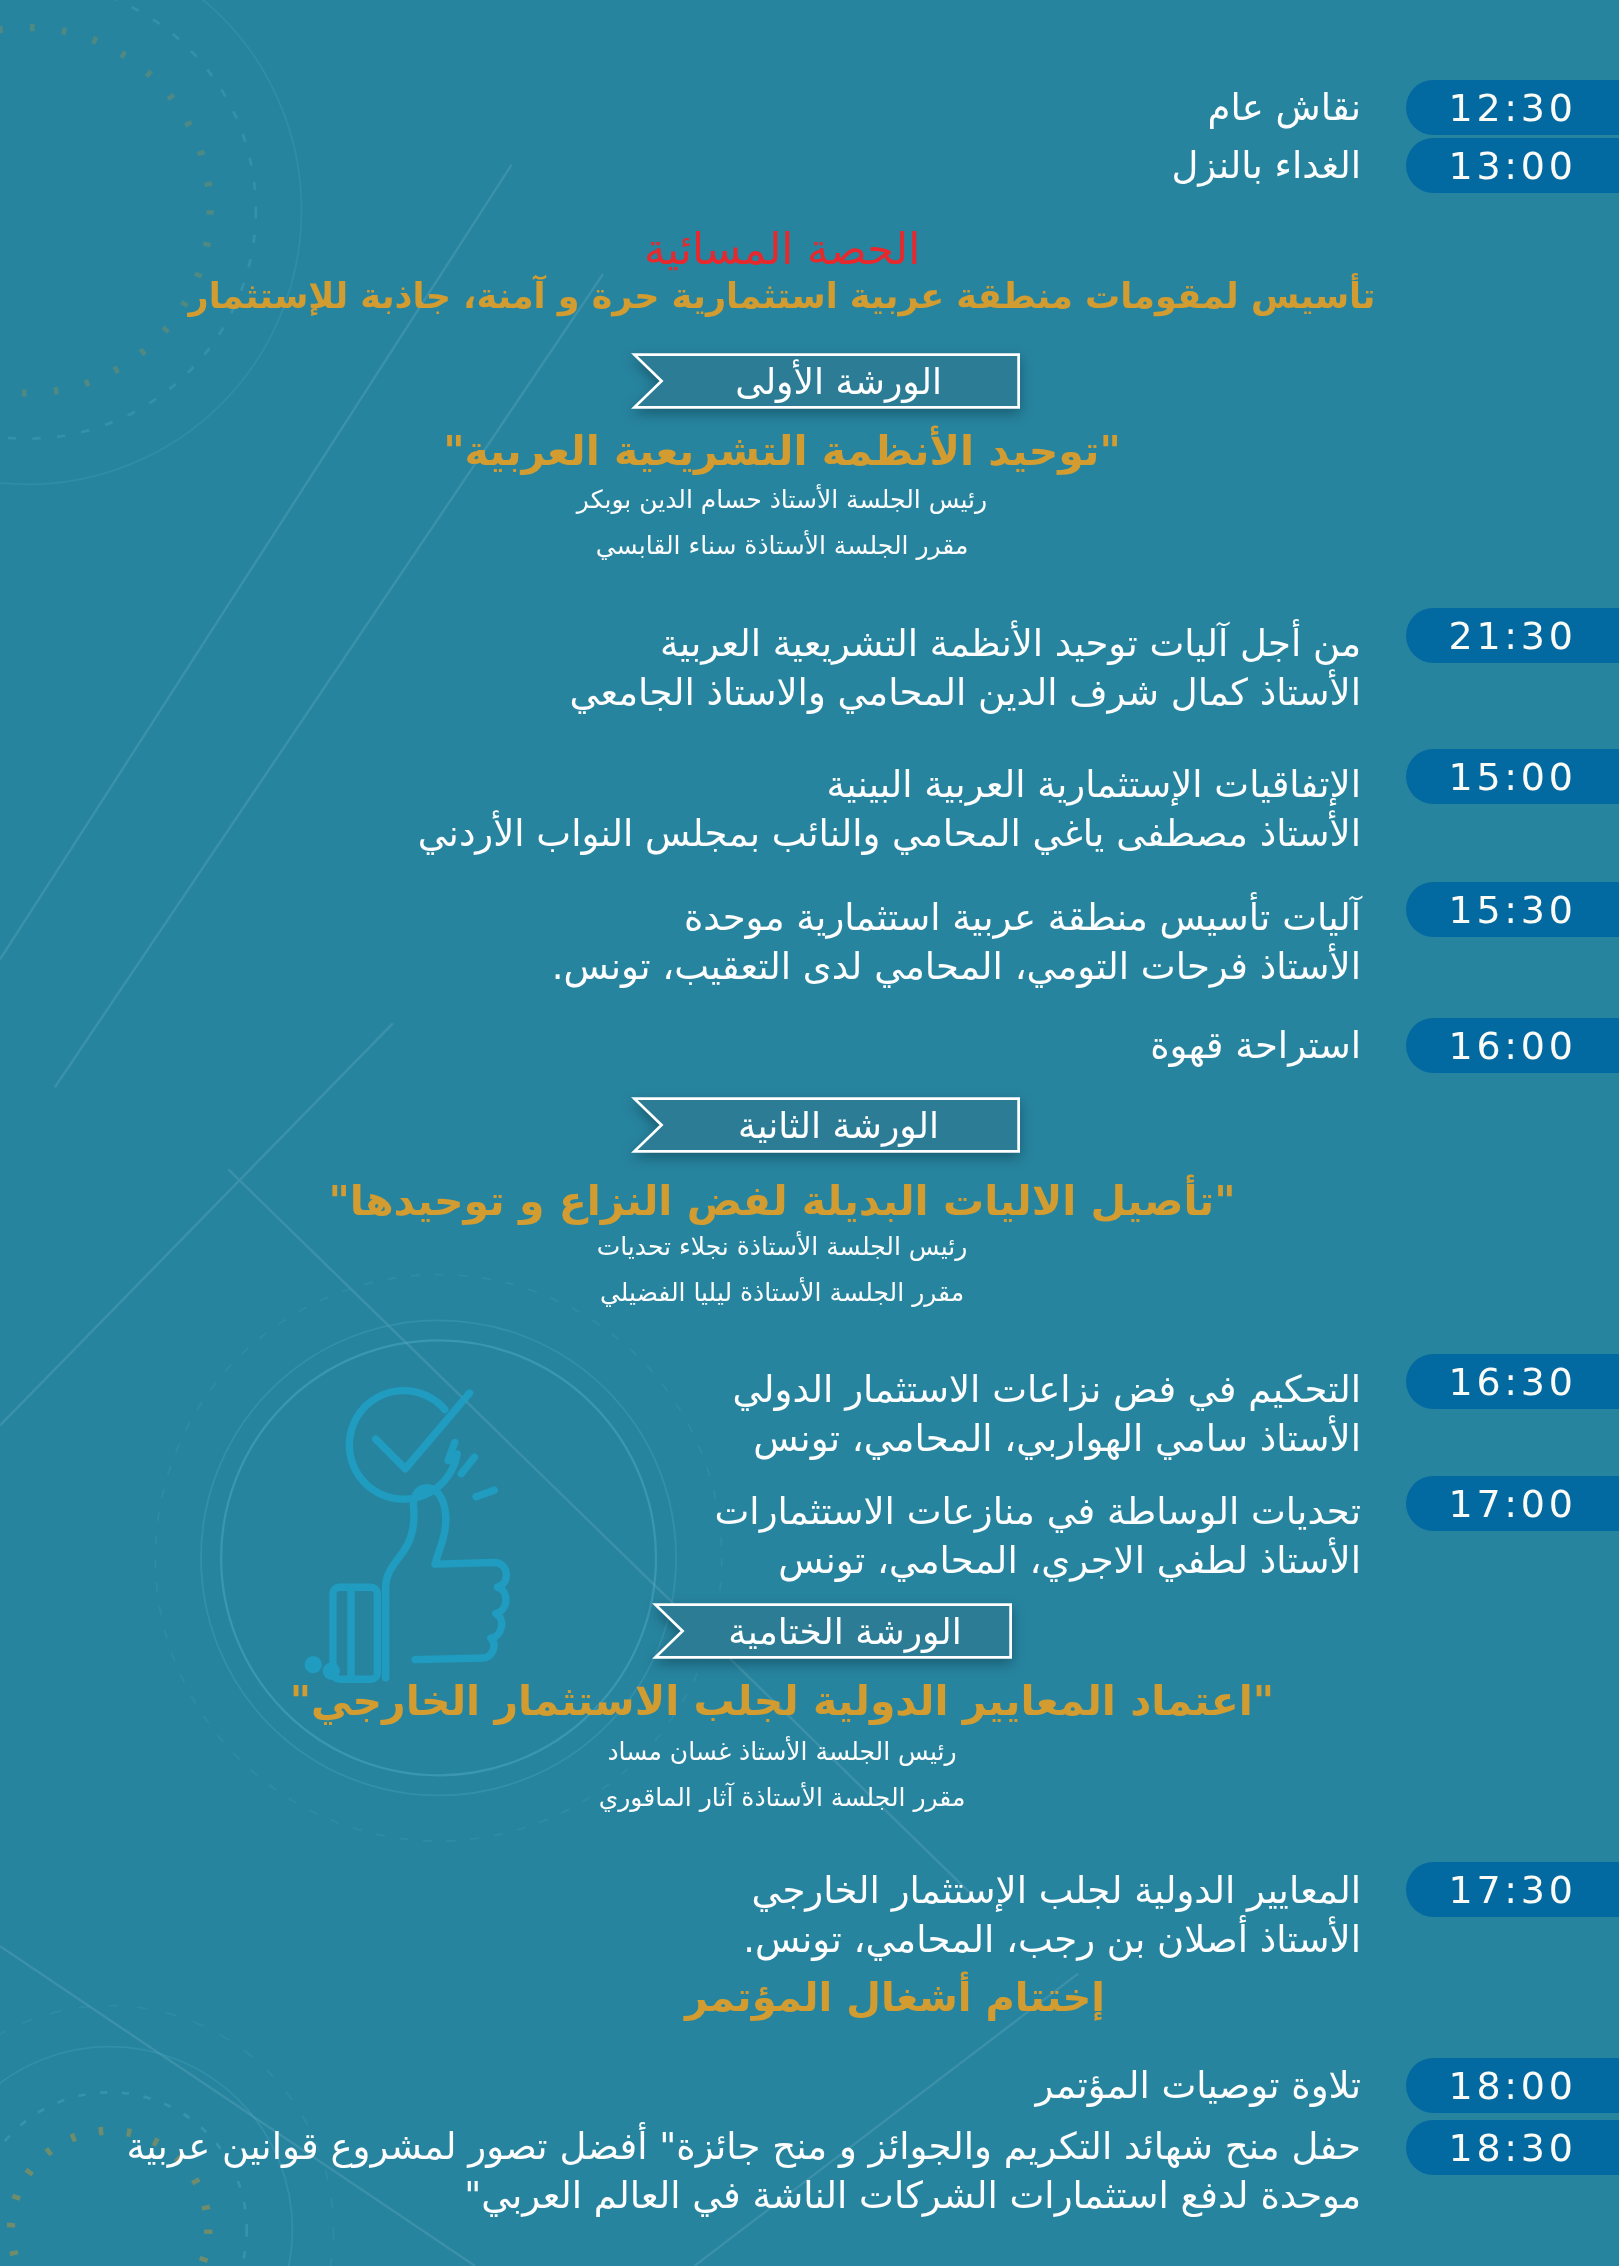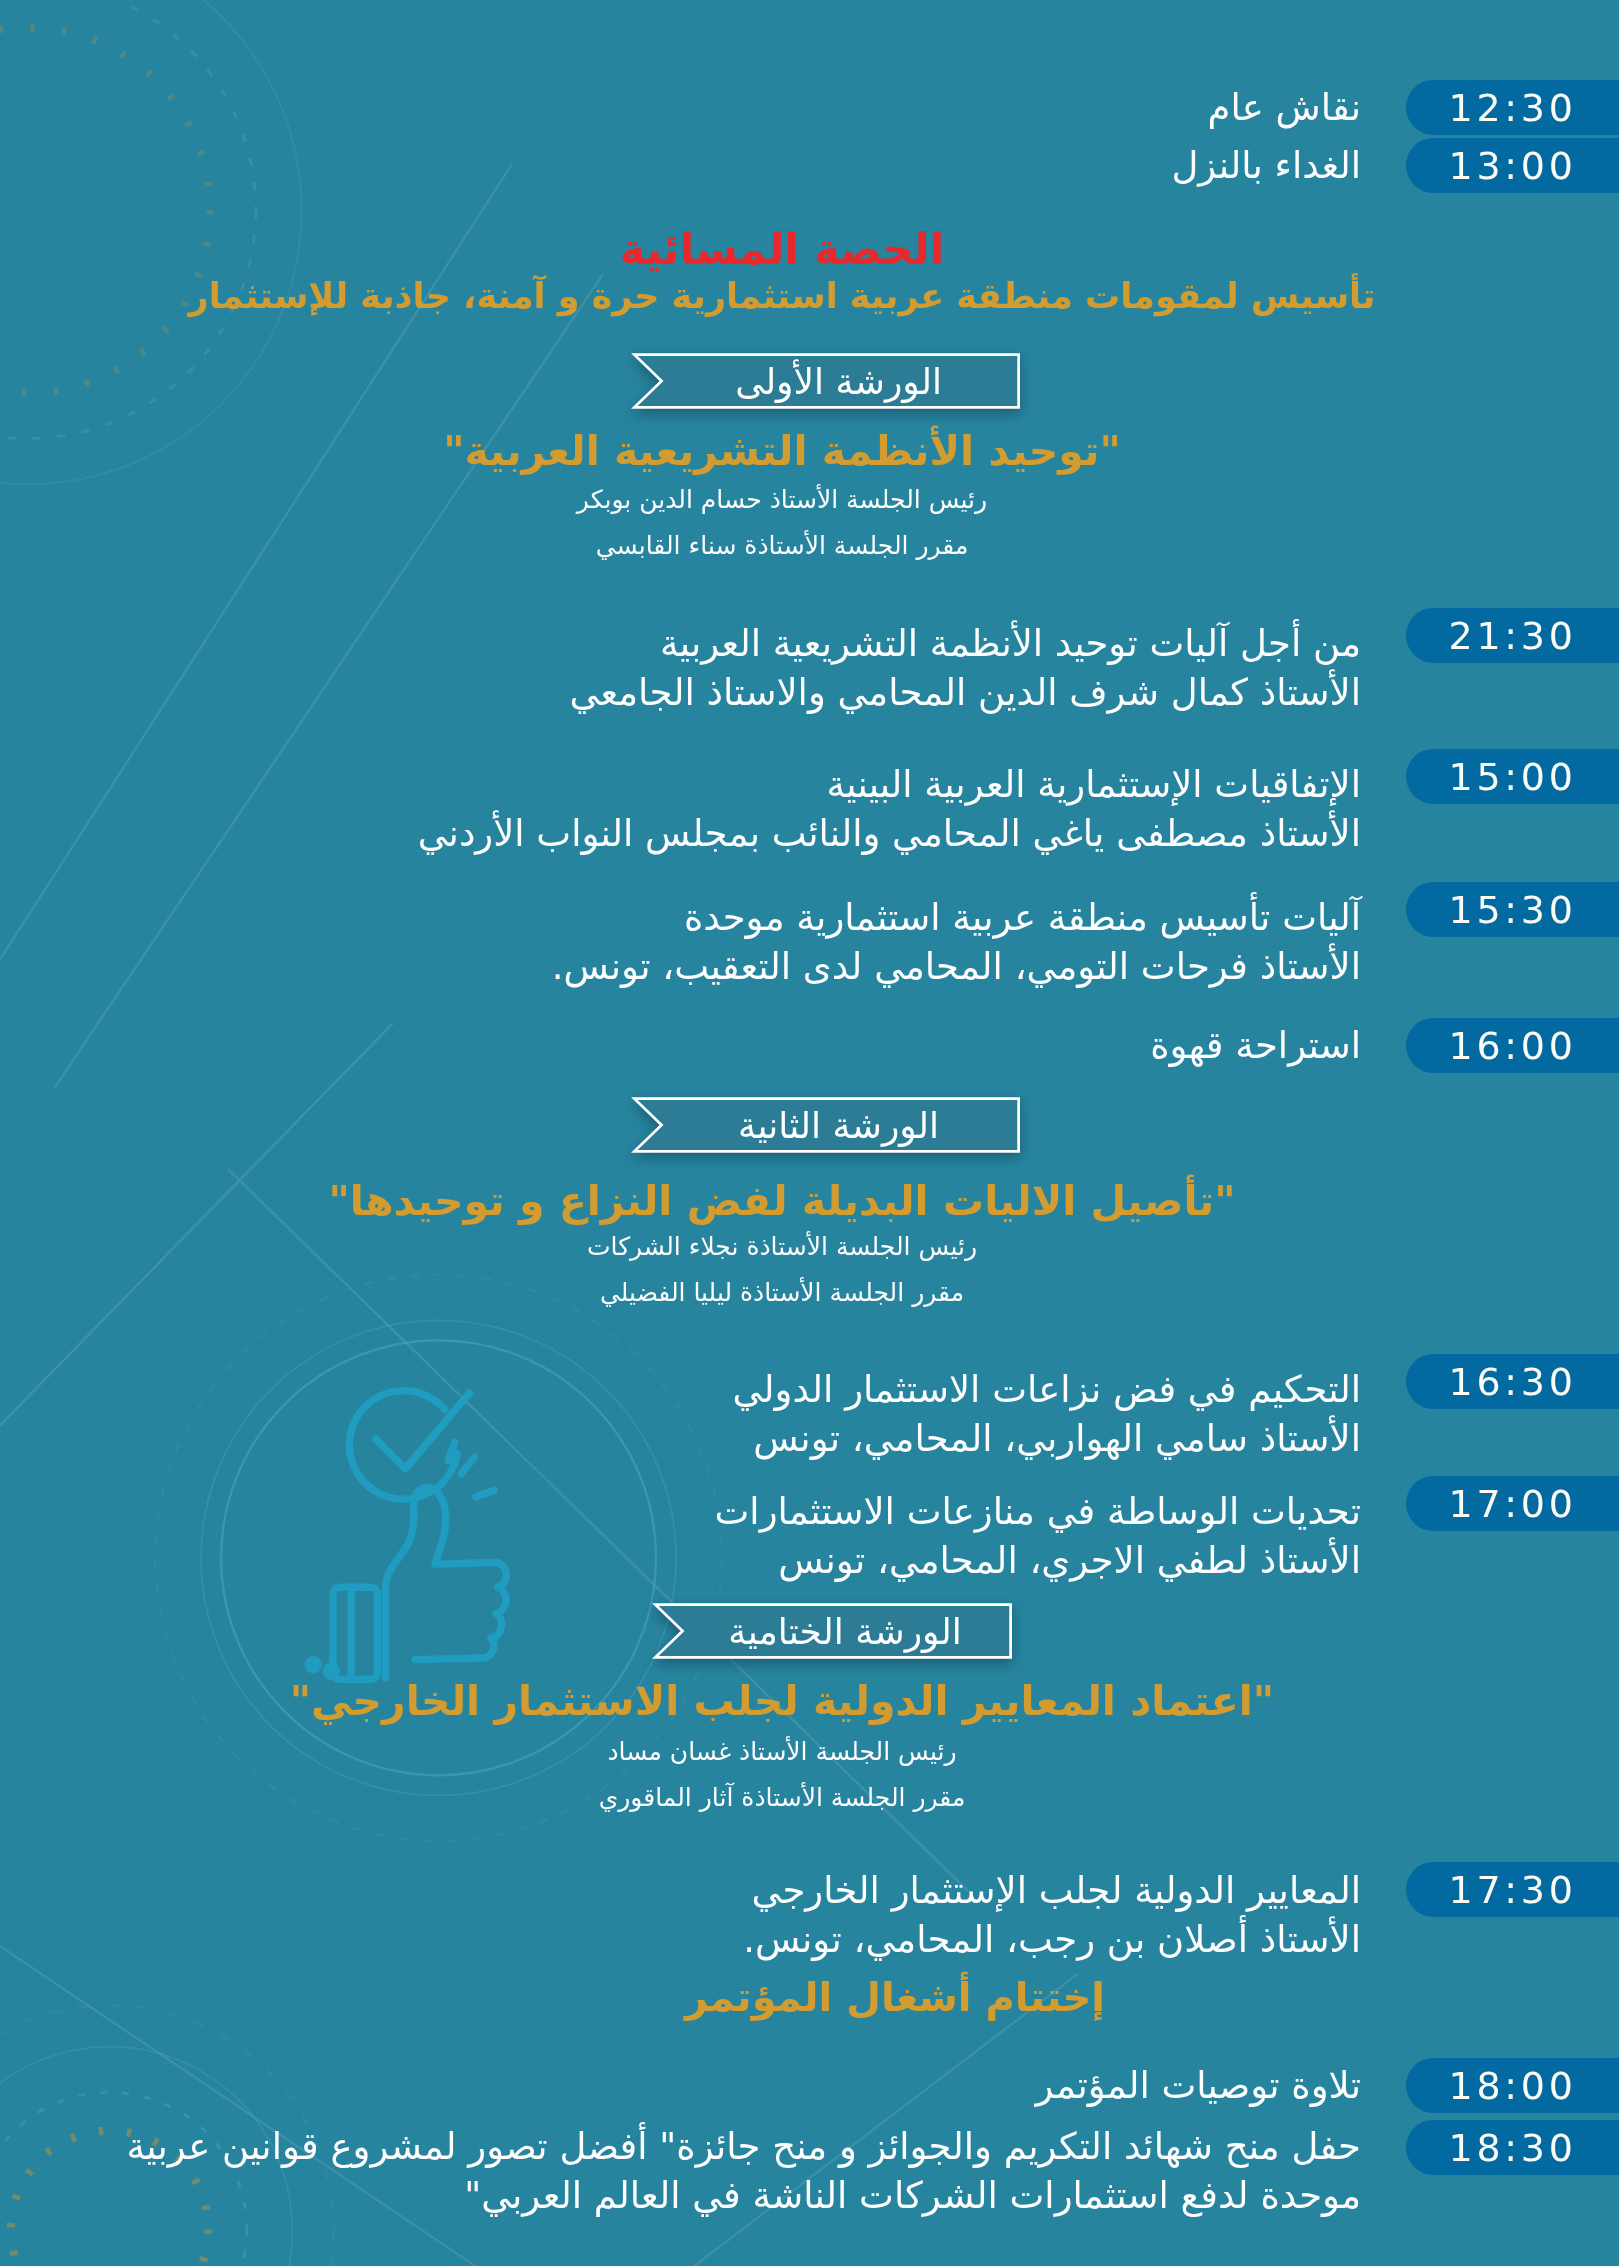--- a/index.html
+++ b/index.html
@@ -19,21 +19,21 @@
   .badge span{color:#fbfbf6;font-size:38px;letter-spacing:3.7px;direction:ltr;font-weight:500;}
   .line{
     position:absolute;right:258px;z-index:2;height:55px;line-height:55px;
     color:#fdfdfd;font-size:37px;white-space:nowrap;text-align:left;
   }
   .session{
     position:absolute;right:258px;z-index:2;line-height:49px;
     color:#fdfdfd;font-size:37px;white-space:nowrap;text-align:right;
   }
   .centered{position:absolute;left:0;right:55px;z-index:2;text-align:center;}
-  .red-title{color:#e7282d;font-size:43px;font-weight:bold;line-height:46px;white-space:nowrap;text-align:center;}
+  .red-title{color:#e7282d;font-size:43px;font-weight:normal;line-height:46px;white-space:nowrap;text-align:center;}
   .subtitle{color:#d29c31;font-size:35px;font-weight:bold;line-height:48px;white-space:nowrap;}
   .ws-title{color:#d29c31;font-size:41px;font-weight:bold;line-height:51px;white-space:nowrap;}
   .people{color:#fdfdfd;font-size:25px;line-height:46px;}
   .ribbon{position:absolute;z-index:2;height:58px;filter:drop-shadow(0 5.5px 6.4px rgba(0,20,30,.35));}
   .ribbon svg{position:absolute;left:0;top:0;}
   .ribbon .ribbon-label{
     position:absolute;left:0;top:0;right:0;bottom:0;
     display:flex;align-items:center;justify-content:center;
     padding-left:24px;color:#ffffff;font-size:36px;font-weight:500;white-space:nowrap;
   }
@@ -145,21 +145,21 @@
   <div class="line" style="top:1018px">استراحة قهوة</div>
 
   <div class="ribbon" style="left:630px;top:1096px;width:393px">
     <svg width="393" height="58" viewBox="0 0 430 64">
       <path d="M3,3 H427 V61 H3 L33,32 Z" fill="#2c7c95" stroke="#ffffff" stroke-width="3"></path>
     </svg>
     <div class="ribbon-label">الورشة الثانية</div>
   </div>
   <div class="centered ws-title" style="top:1176px">"تأصيل الاليات البديلة لفض النزاع و توحيدها"</div>
   <div class="centered people" style="top:1224px">
-    <div>رئيس الجلسة الأستاذة نجلاء الشركات</div>
+    <div>رئيس الجلسة الأستاذة نجلاء تحديات</div>
     <div>مقرر الجلسة الأستاذة ليليا الفضيلي</div>
   </div>
 
   <div class="badge" style="top:1354px">
       <span>16:30</span>
     </div>
   <div class="session" style="top:1365px">
     <div>التحكيم في فض نزاعات الاستثمار الدولي</div>
     <div>الأستاذ سامي الهواربي، المحامي، تونس</div>
   </div>

